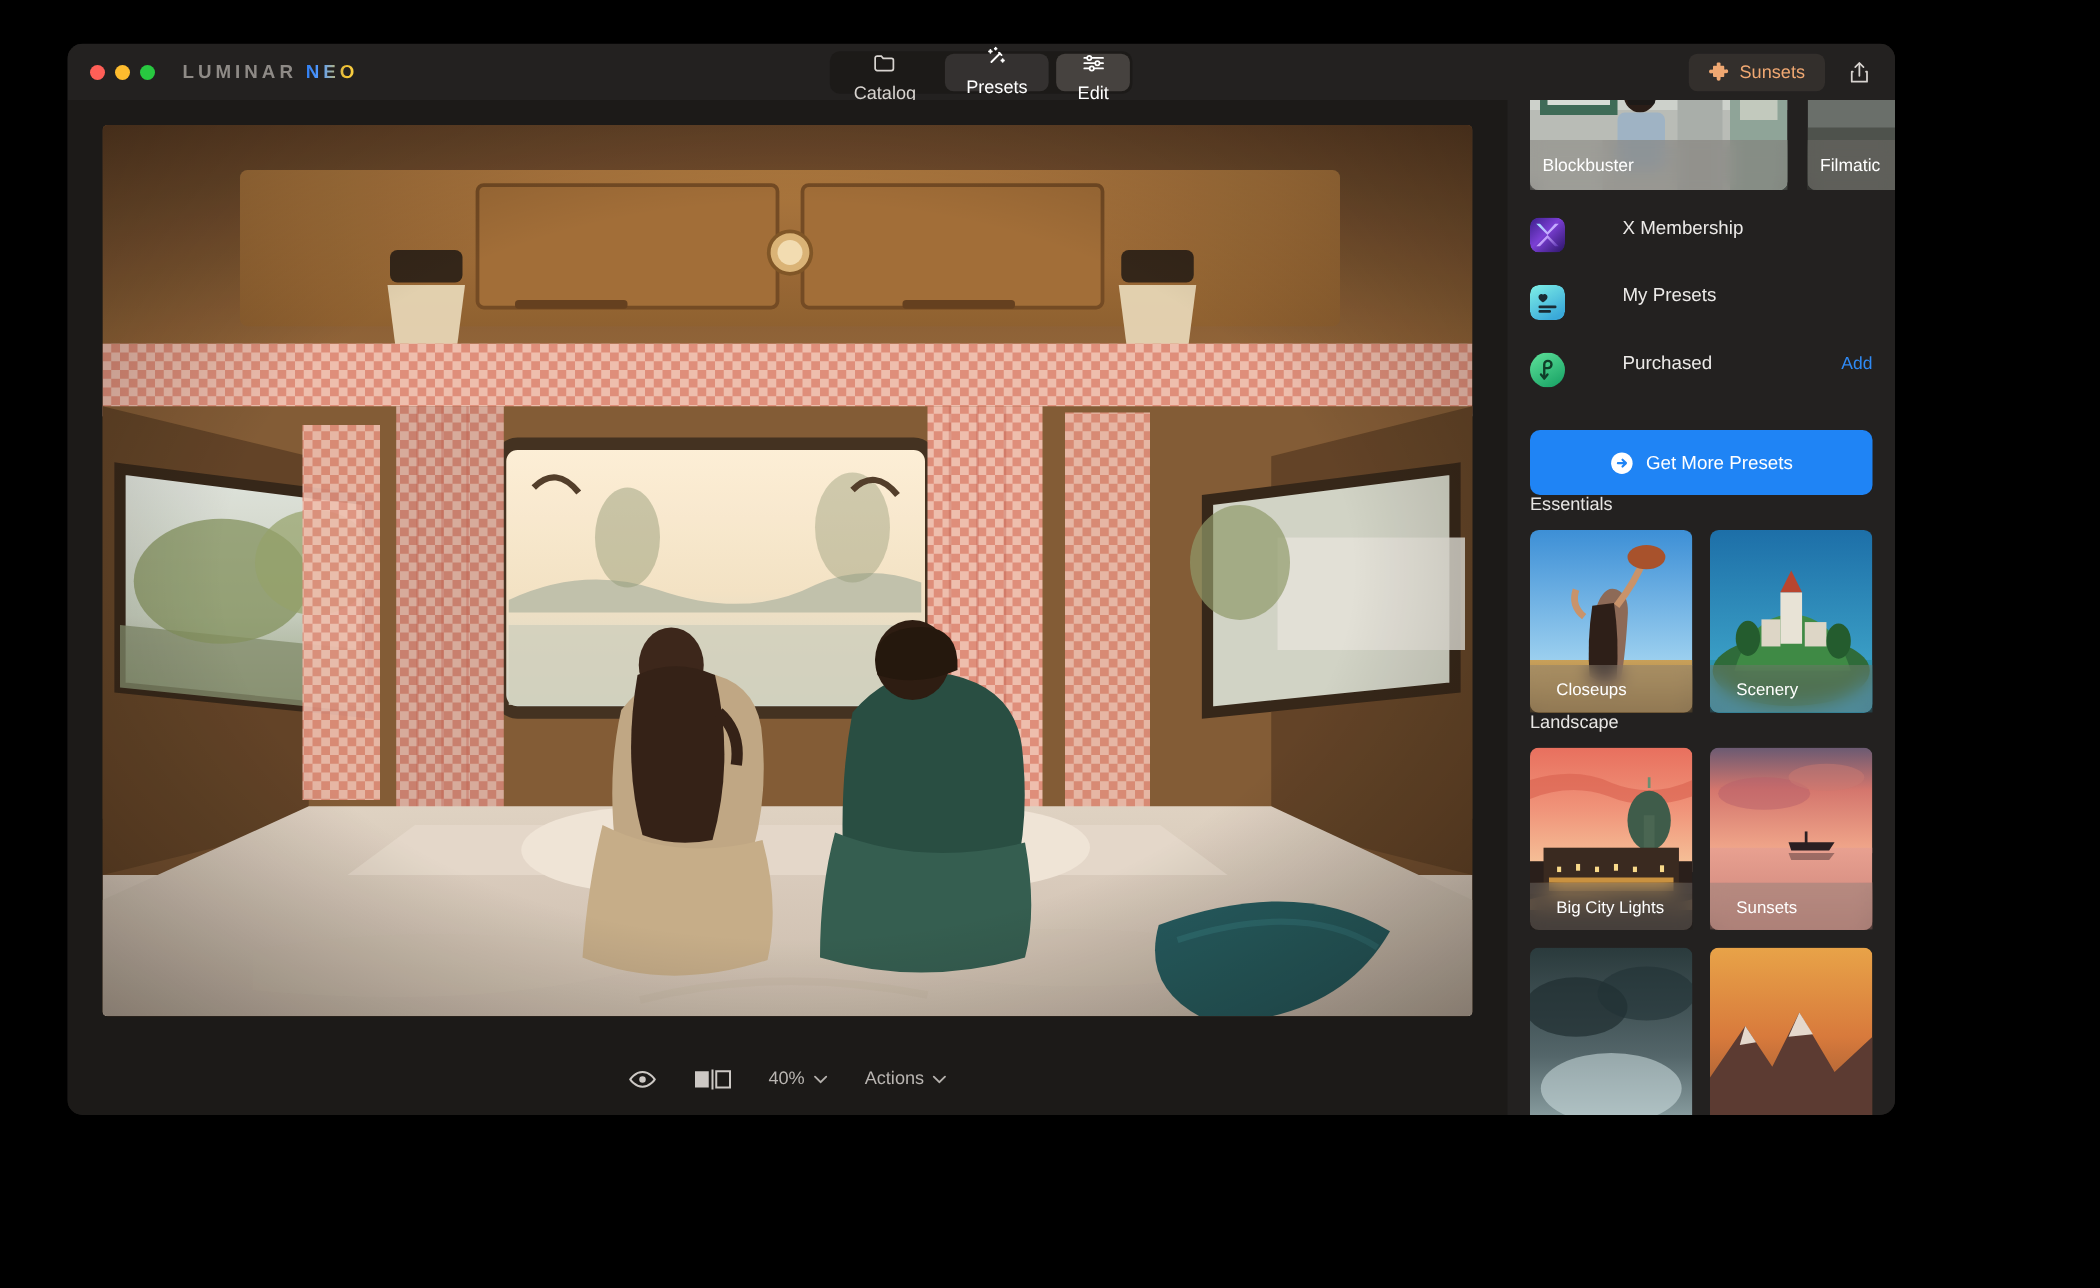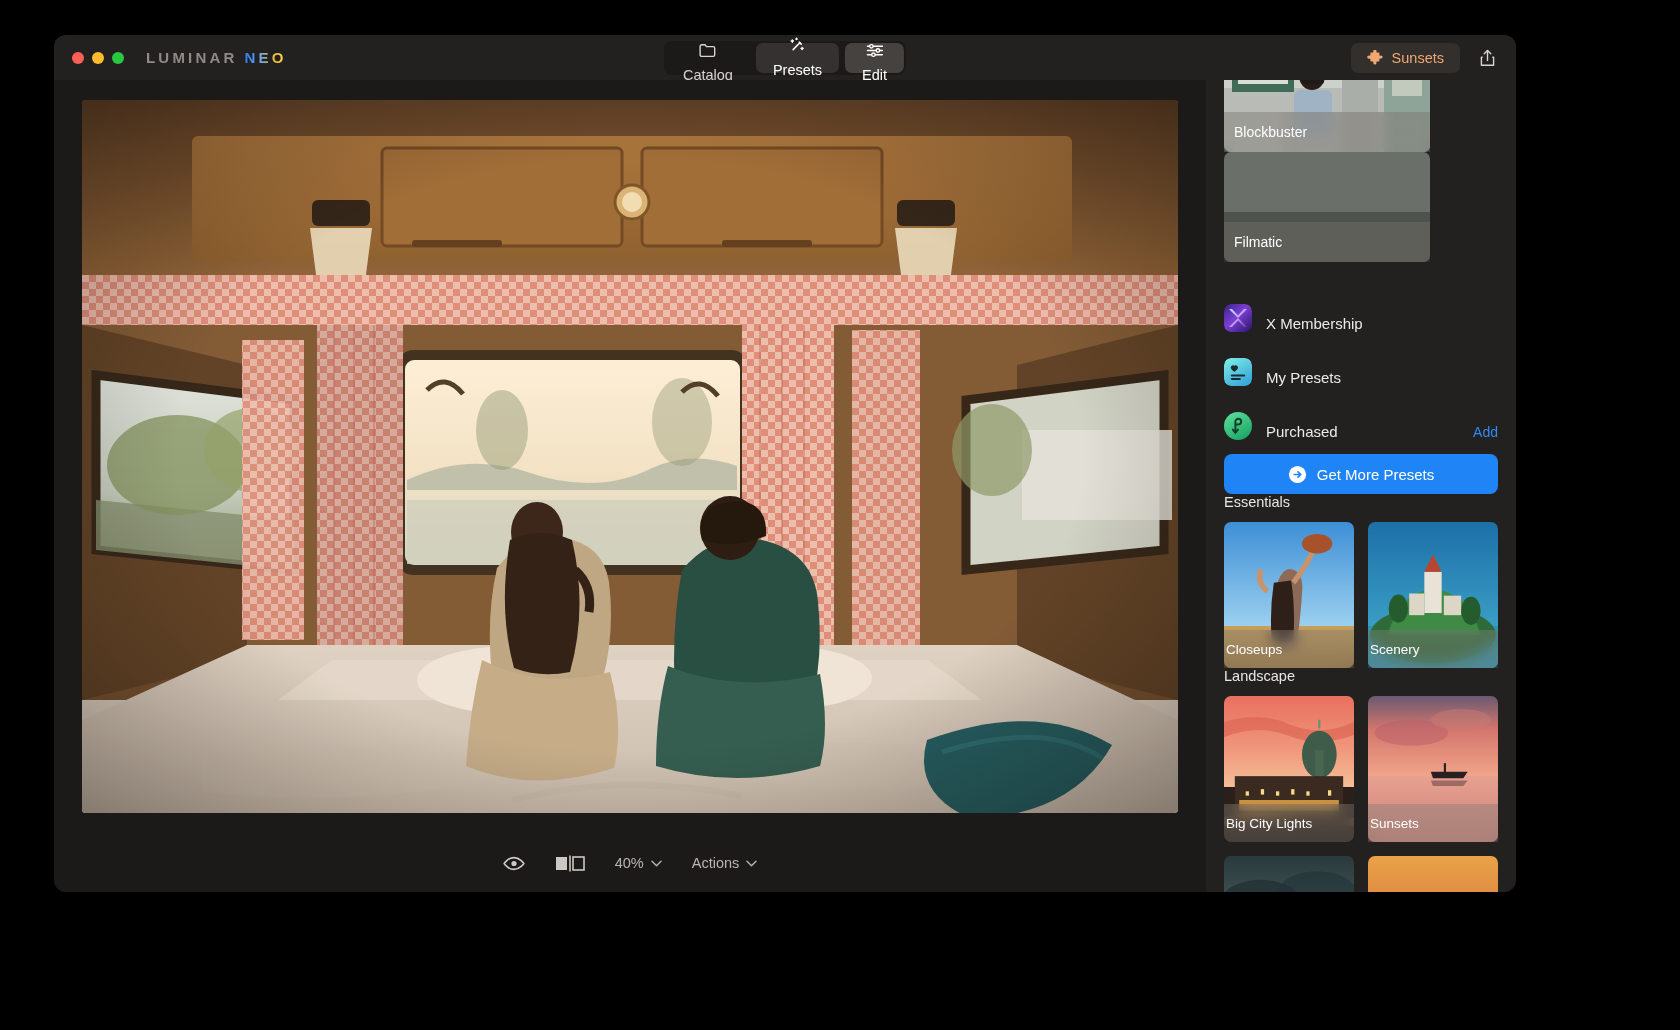--- a/index.html
+++ b/index.html
@@ -165,22 +165,22 @@
   }
   #panel-scroll {
     position: absolute;
     inset: 0;
     padding: 0 18px;
   }
 
   
   #top-thumb-row {
     display: flex;
+    gap: 16px;
     margin-top: -38px;
-    flex-direction: column;
   }
   .big-thumb {
     position: relative;
     width: 206px; height: 110px;
     border-radius: 7px;
     overflow: hidden;
     flex-shrink: 0;
     cursor: pointer;
   }
   .big-thumb .thumb-img { position: absolute; inset: 0; }
@@ -192,24 +192,25 @@
     padding-left: 10px;
     font-size: 14px;
     color: #fff;
     backdrop-filter: blur(6px);
     background: rgba(120,115,110,.42);
   }
 
   
   .menu-row {
     display: flex;
-    align-items: flex-end;
+    align-items: flex-start;
     height: 48px;
     margin-top: 6px;
     cursor: pointer;
+    gap: 32px;
   }
   .menu-icon {
     width: 28px; height: 28px;
     border-radius: 7px;
     flex-shrink: 0;
     display: flex; align-items: center; justify-content: center;
     position: relative;
     overflow: hidden;
   }
   .menu-label {
@@ -222,21 +223,21 @@
     color: #2f8af5;
     font-size: 14px;
     background: none; border: none;
     cursor: pointer;
     font-family: inherit;
   }
 
   #get-more-btn {
     margin-top: 14px;
     width: 100%;
-    height: 40px;
+    height: 52px;
     border-radius: 8px;
     background: #1f84f5;
     border: none;
     color: #fff;
     font-size: 15px;
     display: flex; align-items: center; justify-content: center;
     gap: 10px;
     cursor: pointer;
     font-family: inherit;
   }
@@ -258,21 +259,21 @@
     border-radius: 7px;
     overflow: hidden;
     cursor: pointer;
   }
   .preset-card .pc-img { position: absolute; inset: 0; }
   .preset-card .pc-label {
     position: absolute;
     left: 0; right: 0; bottom: 0;
     height: 38px;
     display: flex; align-items: center;
-    padding-left: 2px;
+    padding-left: 21px;
     font-size: 13.5px;
     color: #fff;
     background: rgba(130,125,120,.40);
     backdrop-filter: blur(7px);
   }
 
   svg { display: block; }
 </style>
 </head>
 <body>

